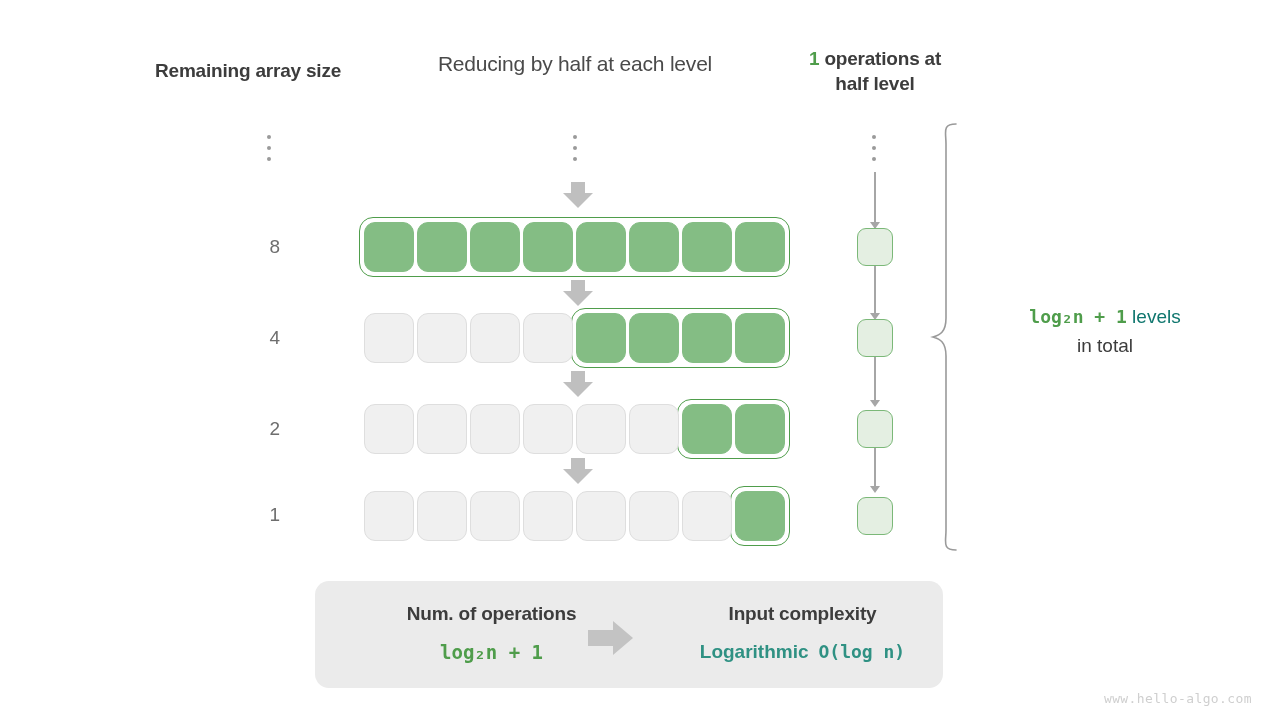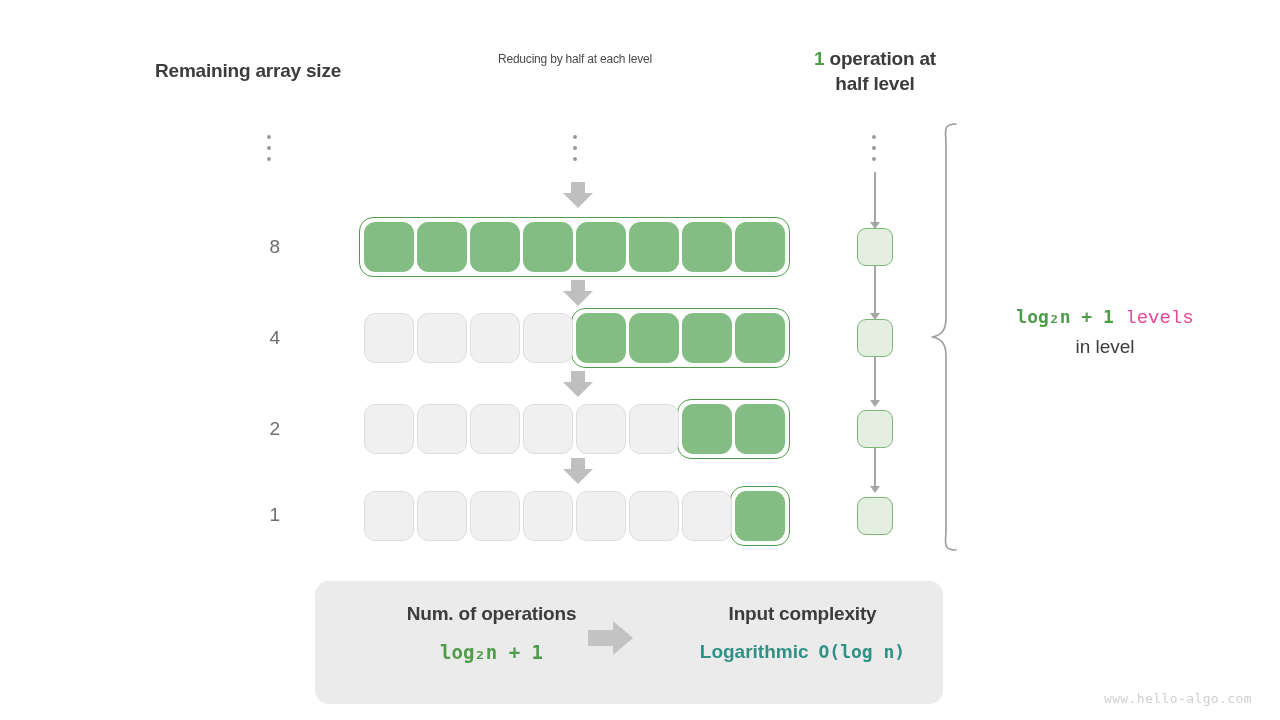--- a/index.html
+++ b/index.html
@@ -25,21 +25,21 @@
   }
   .hdr-mid {
     left: 390px; top: 46px;
     width: 370px; text-align: center;
   }
   .hdr-mid .line1 {
     font-size: 19px; font-weight: bold; color: #3c3c3c;
     letter-spacing: -0.2px; white-space: nowrap;
   }
   .hdr-mid .line2 {
-    font-size: 12px; color: #4a4a4a; margin-top: 6px;
+    font-size: 21px; color: #4a4a4a; margin-top: 6px;
     letter-spacing: -0.2px; white-space: nowrap;
   }
   .hdr-right {
     left: 760px; top: 46px;
     width: 230px; text-align: center;
     font-size: 19px; font-weight: bold; color: #3c3c3c;
     line-height: 1.33; letter-spacing: -0.2px;
   }
   .g { color: #4f9d4b; }
 
@@ -132,28 +132,28 @@
     left: 985px; top: 303px;
     width: 240px;
     text-align: center;
     line-height: 1.5;
   }
   .brace-label .ln1 { font-size: 19px; white-space: nowrap; }
   .brace-label .ln1 .formula {
     font-family: "DejaVu Sans Mono", monospace;
     font-weight: bold; color: #4f9d4b; font-size: 18px;
   }
-  .brace-label .ln1 .rest { color: #ec4899; font-family: Liberation Mono, monospace; }
+  .brace-label .ln1 .rest { color: #0f766e; }
   .brace-label .ln2 { font-size: 19px; color: #3c3c3c; }
 
   
   .summary {
     position: absolute;
     left: 315px; top: 581px;
-    width: 628px; height: 123px;
+    width: 628px; height: 107px;
     background: #ebebeb;
     border-radius: 14px;
   }
   .sum-col { position: absolute; text-align: center; }
   .sum-left  { left: 34px;  top: 22px; width: 285px; }
   .sum-right { left: 370px; top: 22px; width: 235px; }
   .sum-title {
     font-size: 19px; font-weight: bold; color: #3c3c3c;
     letter-spacing: -0.2px; white-space: nowrap;
   }
@@ -199,21 +199,21 @@
 
 <div class="abs hdr-left">
   <span>Remaining array size</span>
 </div>
 
 <div class="abs hdr-mid">
   <div class="line2">Reducing by half at each level</div>
 </div>
 
 <div class="abs hdr-right">
-  <div><span class="g">1</span><span> operation at</span></div>
+  <div><span class="g">1</span><span> operations at</span></div>
   <div>half level</div>
 </div>
 
 <div class="abs vdots" style="left:267px; top:135px;">
   <i></i>
     <i></i>
     <i></i>
 </div>
 <div class="abs vdots" style="left:573px; top:135px;">
   <i></i>
@@ -313,21 +313,21 @@
 <div class="opbox" style="left:857px; top:497px;"></div>
 
 <div class="brace">
   <svg width="40" height="430" viewBox="0 0 40 430" fill="none">
     <path d="M26 2 C12 2, 16 10, 16 22 L16 196 C16 210, 10 213, 3 215 C10 217, 16 220, 16 234 L16 408 C16 420, 12 428, 26 428" stroke="#9a9a9a" stroke-width="1.6" fill="none" stroke-linecap="round"></path>
   </svg>
 </div>
 
 <div class="brace-label">
   <div class="ln1"><span class="formula">log₂n + 1</span><span class="rest"> levels</span></div>
-  <div class="ln2">in level</div>
+  <div class="ln2">in total</div>
 </div>
 
 <div class="summary">
   <div class="sum-col sum-left">
     <div class="sum-title">Num. of operations</div>
     <div class="sum-value"><span class="formula">log₂n + 1</span></div>
   </div>
   <div class="sum-col sum-right">
     <div class="sum-title">Input complexity</div>
     <div class="sum-value"><span class="teal-word">Logarithmic</span><span class="teal-mono" style="margin-left:10px;">O(log n)</span></div>

